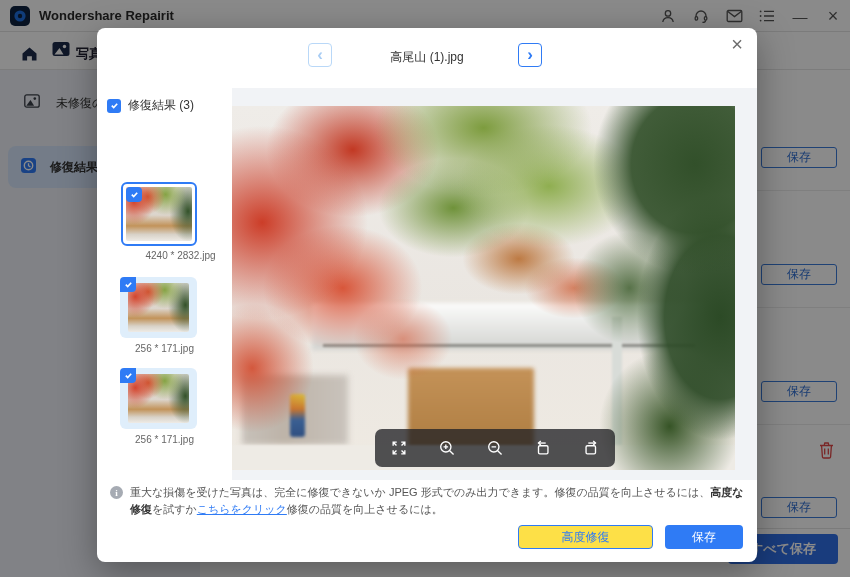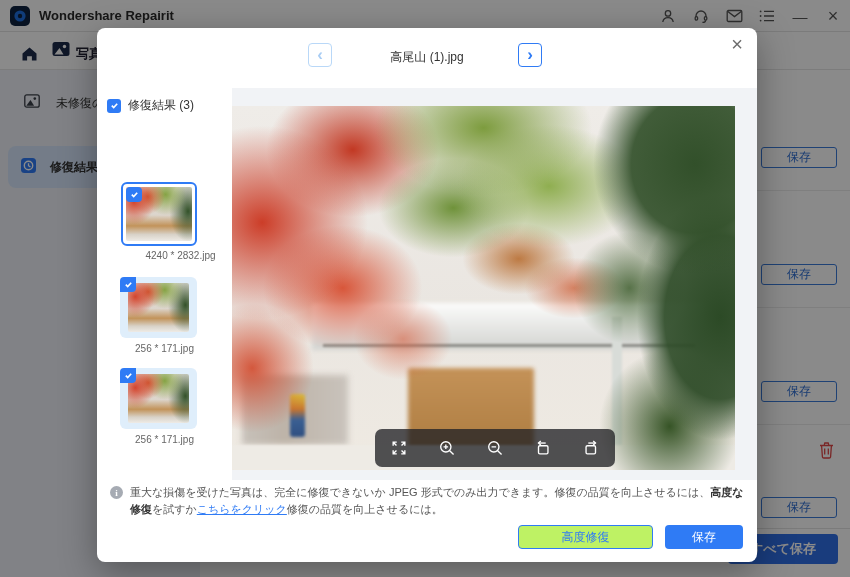--- a/index.html
+++ b/index.html
@@ -93,21 +93,21 @@
   }
   .view-toolbar { position:absolute; left:143px; top:341px; width:240px; height:38px; background:rgba(35,35,38,0.78); border-radius:7px; display:flex; align-items:center; justify-content:space-around; }
   .vt-btn { width:26px; height:26px; background:none; border:none; display:flex; align-items:center; justify-content:center; cursor:pointer; }
 
   .note { position:absolute; left:13px; top:456px; width:638px; display:flex; gap:7px; }
   .info-ic { flex:0 0 13px; width:13px; height:13px; margin-top:2px; border-radius:50%; background:#a6abb3; color:#fff; font-size:9px; font-weight:bold; display:flex; align-items:center; justify-content:center; font-family:"Liberation Serif",serif; }
   .note-text { font-size:11px; color:#555; line-height:1.55; }
   .note-text b { color:#333; }
   .note-link { color:#2f7bf5; text-decoration:underline; }
 
-  .adv-btn { position:absolute; right:104px; top:497px; width:135px; height:24px; background:#bef264; border:1px solid #2f7bf5; border-radius:4px; color:#2f7bf5; font-size:12px; display:flex; align-items:center; justify-content:center; }
+  .adv-btn { position:absolute; right:104px; top:497px; width:135px; height:24px; background:#fde047; border:1px solid #2f7bf5; border-radius:4px; color:#2f7bf5; font-size:12px; display:flex; align-items:center; justify-content:center; }
   .msave-btn { position:absolute; right:14px; top:497px; width:78px; height:24px; background:#2f7bf5; border:none; border-radius:4px; color:#fff; font-size:12px; display:flex; align-items:center; justify-content:center; }
 </style>
 </head>
 <body>
 
 <div class="app">
 
   <div class="titlebar">
     <div class="logo">
       <svg width="14" height="14" viewBox="0 0 14 14">

